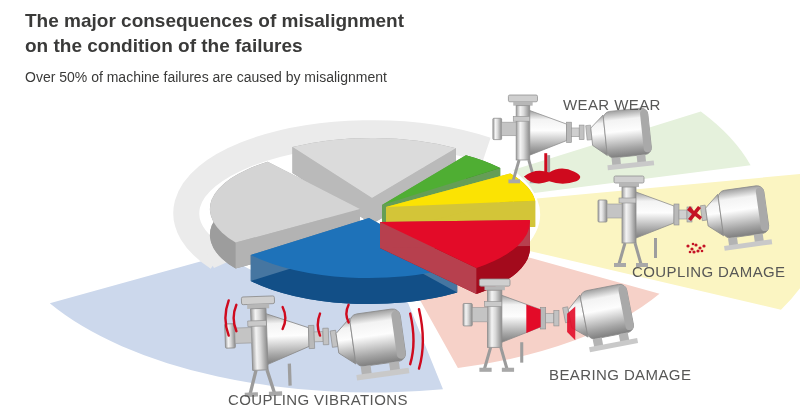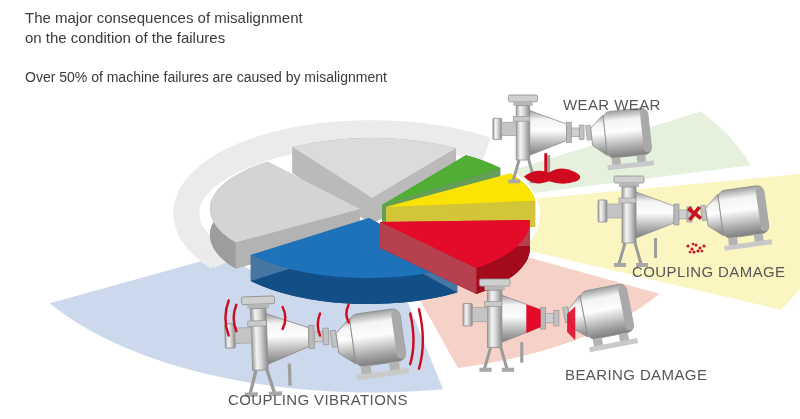--- a/index.html
+++ b/index.html
@@ -1,25 +1,25 @@
 <!DOCTYPE html>
 <html><head>
 <meta charset="utf-8">
 <style>
   html,body{margin:0;padding:0;background:#fff;}
   .stage{position:relative;width:800px;height:419px;background:#ffffff;overflow:hidden;
          font-family:"Liberation Sans",sans-serif;}
-  .title{position:absolute;left:25px;top:8px;width:430px;font-size:15px;line-height:1.34;
-         font-weight:400;color:#3a3a39;}
+  .title{position:absolute;left:25px;top:8px;width:430px;font-size:19px;line-height:1.34;
+         font-weight:700;color:#3a3a39;}
   .subtitle{position:absolute;left:25px;top:69px;font-size:14px;color:#3a3a39;}
   .scene-svg{position:absolute;left:0;top:0;}
   .callout-label{position:absolute;font-size:15px;color:#575756;letter-spacing:.4px;white-space:nowrap;}
   #lbl-seal{left:563px;top:96px;}
   #lbl-coupling{left:632px;top:263px;text-align:right;}
-  #lbl-bearing{left:549px;top:366px;margin-left:16px;}
+  #lbl-bearing{left:549px;top:366px;}
   #lbl-vibration{left:228px;top:391px;}
 </style>
 </head>
 <body>
 
 <div class="stage">
 
   <svg id="chart" class="scene-svg" width="800" height="419" viewBox="0 0 800 419">
     <defs>
       <linearGradient id="silvV" x1="0" y1="0" x2="1" y2="0">

